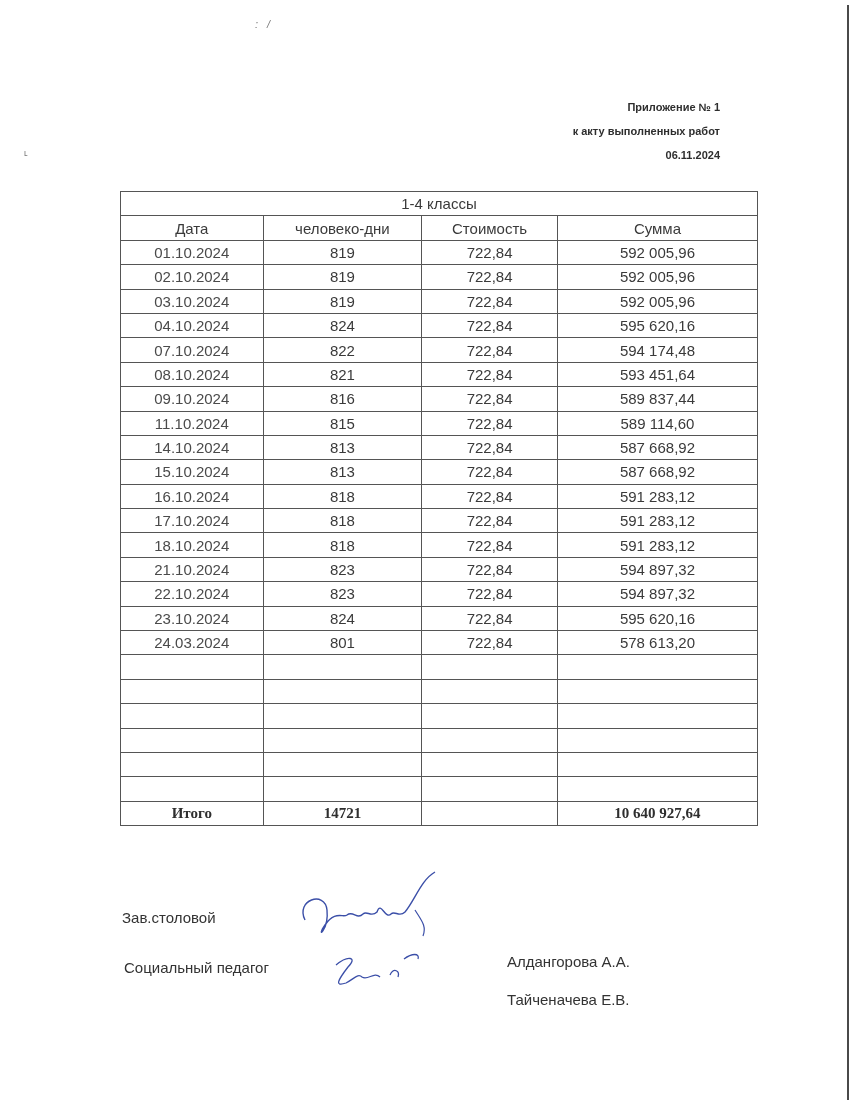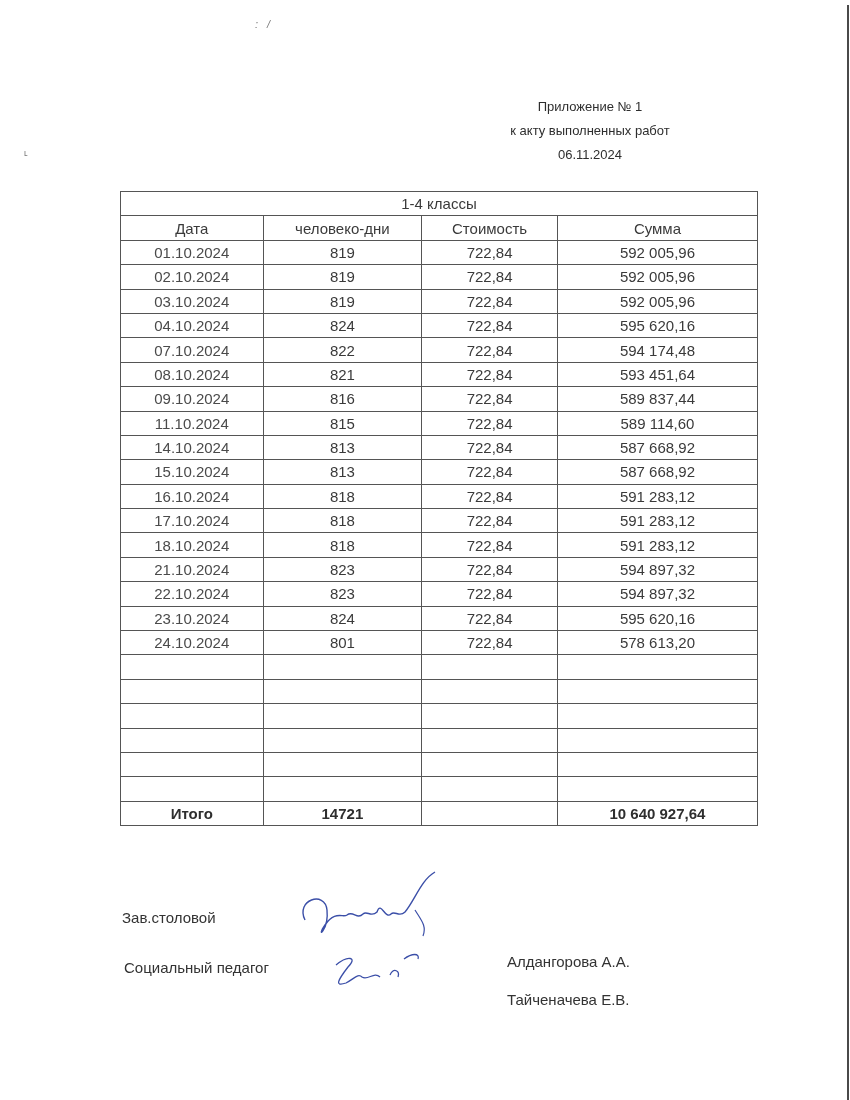--- a/index.html
+++ b/index.html
@@ -12,39 +12,39 @@
     .page-edge {
       position: absolute; left: 847px; top: 5px; width: 2px; height: 1095px;
       background: #4a4a4a;
     }
     .scan-mark { position: absolute; color: #777; font-size: 11px; }
     .scan-mark.top { left: 255px; top: 18px; letter-spacing: 3px; font-style: italic; }
     .scan-mark.left { left: 24px; top: 148px; font-size: 9px; }
 
     .heading {
       position: absolute; left: 460px; top: 95px; width: 260px;
-      text-align: center; font-weight: normal; font-size: 13px; line-height: 24px;
+      text-align: right; font-weight: bold; font-size: 11px; line-height: 24px;
       color: #2e2e2e;
     }
 
     table.report {
       position: absolute; left: 120px; top: 191px;
       border-collapse: collapse; width: 638px;
       font-size: 15px; color: #3a3a3a;
     }
     table.report td, table.report th {
       border: 1.4px solid #555;
       height: 23.4px; padding: 0; text-align: center; font-weight: normal;
     }
     table.report col.c1 { width: 124px; }
     table.report col.c2 { width: 138px; }
     table.report col.c3 { width: 118px; }
     table.report col.c4 { width: 174px; }
     th.group { font-weight: bold; }
-    tr.total td { font-weight: bold; color: #2e2e2e; }
+    tr.total td { font-weight: bold; color: #2e2e2e; font-family: Liberation Serif, serif; }
     td.date { color: #4a4a4a; }
 
     .sig-row { position: absolute; font-size: 15px; color: #333; }
     .sig-role-1 { left: 122px; top: 909px; }
     .sig-name-1 { left: 507px; top: 909px; margin-top: 44px; }
     .sig-role-2 { left: 124px; top: 959px; }
     .sig-name-2 { left: 507px; top: 959px; margin-top: 32px; }
     .signature { position: absolute; }
     .signature.s1 { left: 295px; top: 870px; }
     .signature.s2 { left: 328px; top: 945px; }
@@ -171,21 +171,21 @@
         <td>722,84</td>
         <td>594 897,32</td>
       </tr>
       <tr>
         <td class="date">23.10.2024</td>
         <td>824</td>
         <td>722,84</td>
         <td>595 620,16</td>
       </tr>
       <tr>
-        <td class="date">24.10.2024</td>
+        <td class="date">24.03.2024</td>
         <td>801</td>
         <td>722,84</td>
         <td>578 613,20</td>
       </tr>
       <tr>
         <td class="date"></td>
         <td></td>
         <td></td>
         <td></td>
       </tr>

